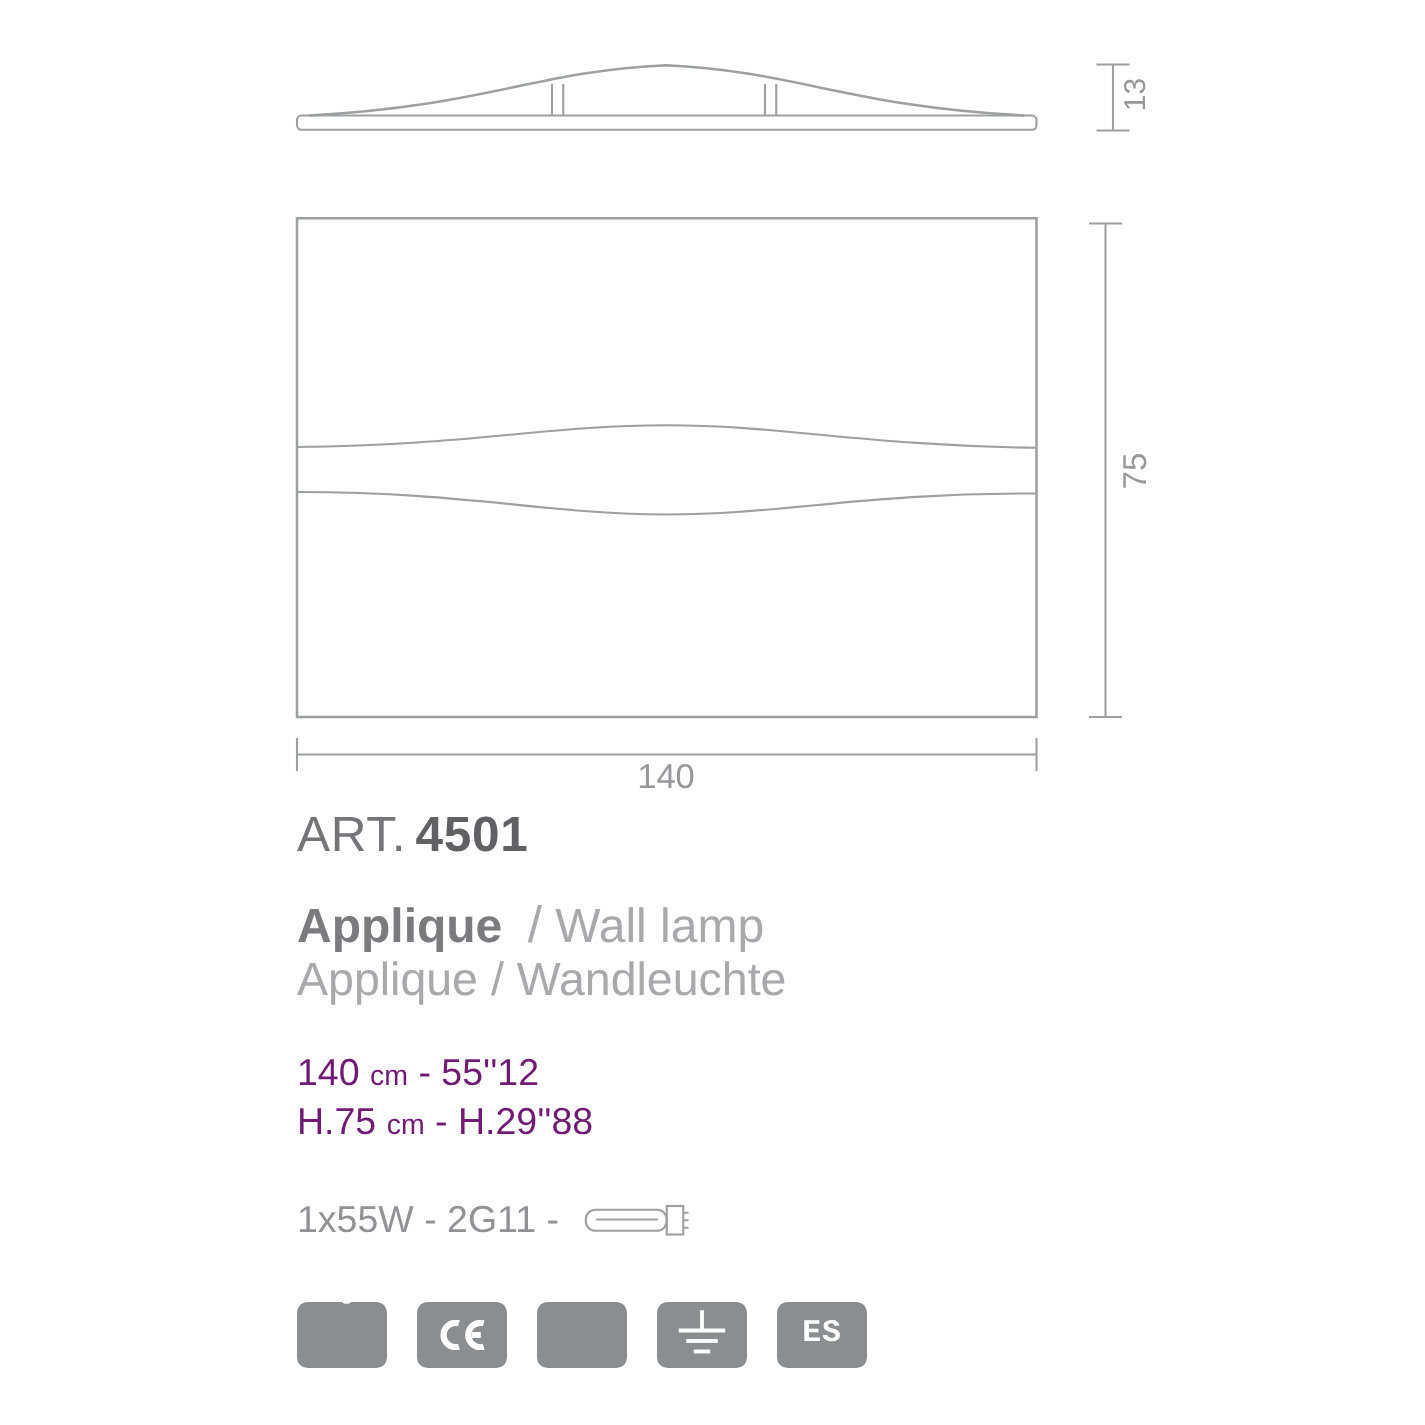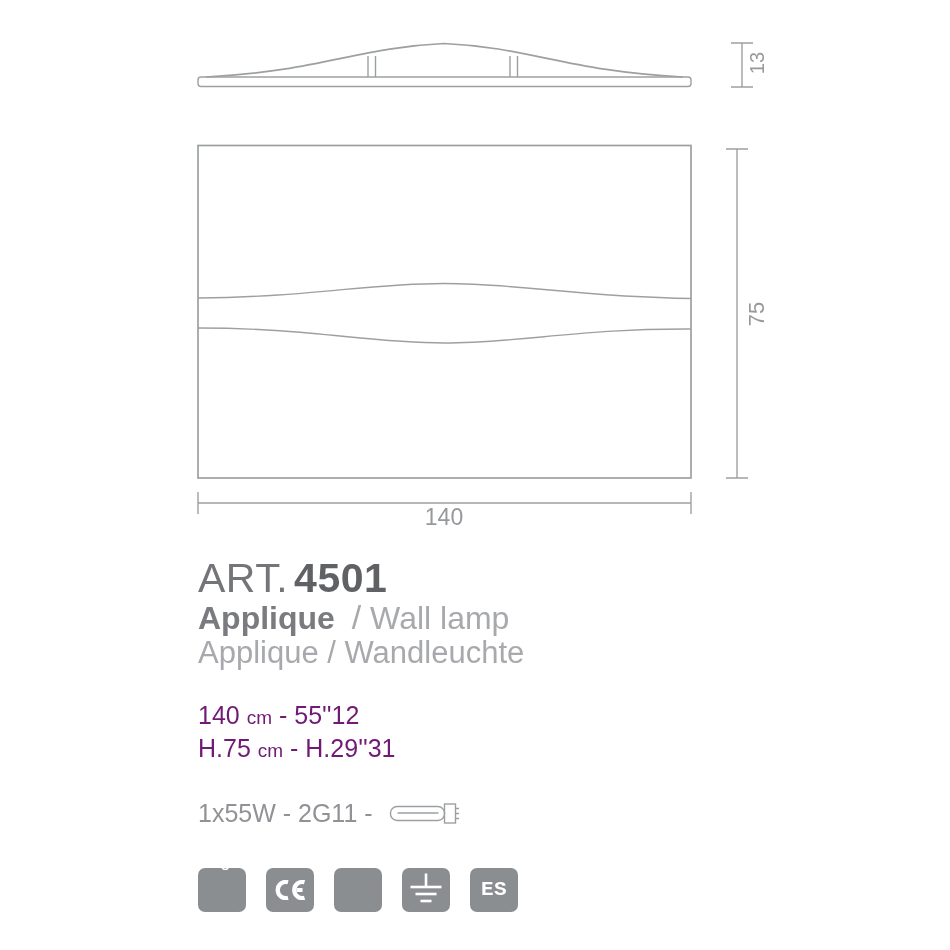--- a/index.html
+++ b/index.html
@@ -20,42 +20,42 @@
     font-size: 20px;
     text-align: center;
     line-height: 1;
   }
   .rot { transform: rotate(-90deg); }
   .dim-depth  { left: 741px; top: 53px;  width: 32px; height: 20px; font-size: 20px; }
   .dim-height { left: 737px; top: 303px; width: 40px; height: 22px; font-size: 22px; }
   .dim-width  { left: 394px; top: 506px; width: 100px; font-size: 23px; }
 
   .txt { position: absolute; left: 198px; white-space: nowrap; }
-  .art-line { top: 555px; font-size: 41px; color: #747579; letter-spacing: 0.5px; }
+  .art-line { top: 537px; font-size: 33px; color: #747579; letter-spacing: 0.5px; }
   .art-num  { font-weight: 700; color: #606165; margin-left: 6px; }
   .title-line { top: 598px; font-size: 32px; }
   .t-strong { color: #7a7b7e; font-weight: 700; }
   .t-slash  { color: #a8a9ac; font-weight: 400; font-size: 34px; margin-left: 8px; }
   .t-light  { color: #a8a9ac; font-weight: 400; }
   .subtitle { top: 635px; font-size: 31px; color: #a8a9ac; font-weight: 400; }
   .spec-line { font-size: 25px; color: #701a75; }
   .spec-1 { top: 701px; }
   .spec-2 { top: 734px; }
   .spec-line .unit { font-size: 19px; }
   .lamp-line { top: 799px; font-size: 25px; color: #909295; display: flex; align-items: center; gap: 16px; }
 
   .badges {
     position: absolute;
     left: 198px;
     top: 868px;
     display: flex;
     gap: 20px;
   }
   .badge {
-    width: 48px;
+    width: 60px;
     height: 44px;
     background: #8a8e91;
     border-radius: 7px;
     color: #ffffff;
     display: flex;
     flex-direction: column;
     align-items: center;
     justify-content: center;
     text-align: center;
     box-sizing: border-box;
@@ -116,21 +116,21 @@
 
   <div class="txt spec-line spec-1">
     <span>140</span>
     <span class="unit">cm</span>
     <span>- 55''12</span>
   </div>
 
   <div class="txt spec-line spec-2">
     <span>H.75</span>
     <span class="unit">cm</span>
-    <span>- H.29''31</span>
+    <span>- H.29''88</span>
   </div>
 
   <div class="txt lamp-line">
     <span>1x55W - 2G11 -</span>
     <svg width="72" height="26" viewBox="0 0 72 26">
       <rect class="ln-thin" x="1.5" y="5.5" width="54" height="14" rx="6.5"></rect>
       <path class="ln-thin" d="M 9 12 H 49" stroke-linecap="round"></path>
       <rect class="ln-thin" x="55.5" y="3" width="11" height="19"></rect>
       <path class="ln-thin" d="M 66.5 7.5 H 70 M 66.5 12.5 H 70 M 66.5 17.5 H 70"></path>
     </svg>

